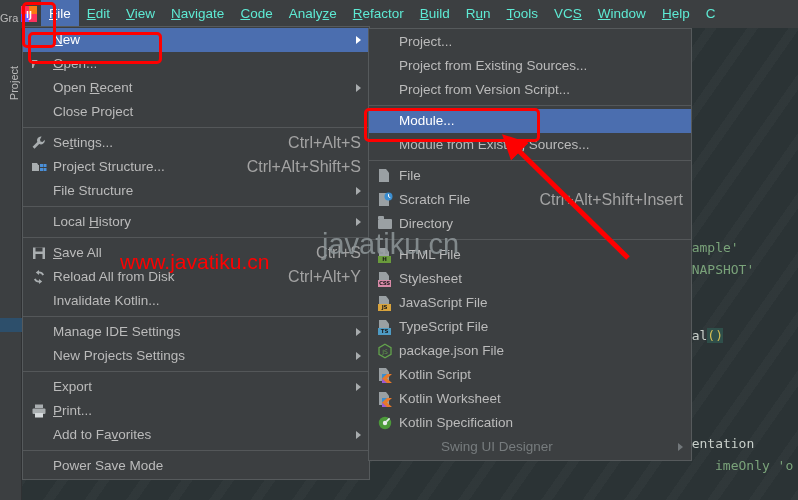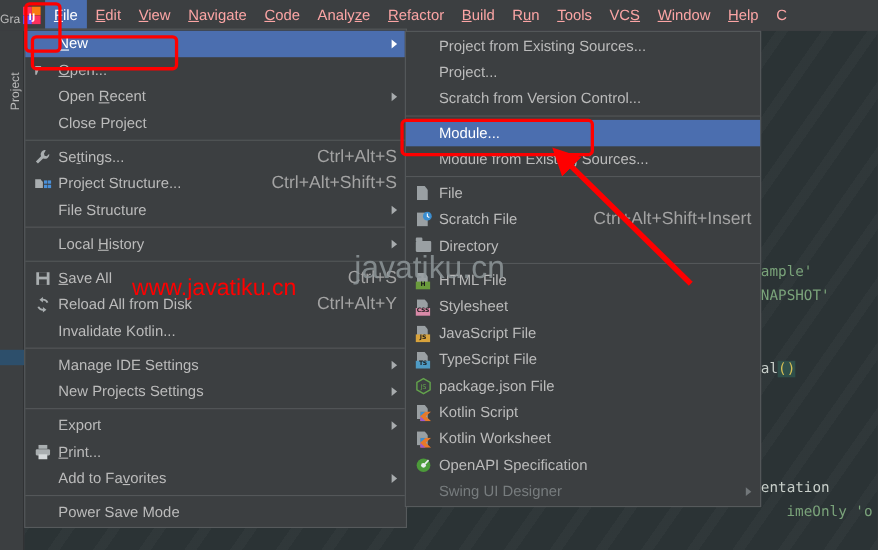--- a/index.html
+++ b/index.html
@@ -60,21 +60,21 @@
     display: flex; align-items: center;
     z-index: 5;
   }
   .ij-logo {
     width: 20px; height: 20px; margin-left: 19px; margin-right: 2px;
     position: relative; flex: none;
   }
   .menubar-item {
     height: 28px; line-height: 28px;
     padding: 0 8px;
-    color: #fca5a5; font-size: 13.5px;
+    color: #5eead4; font-size: 13.5px;
     white-space: nowrap;
   }
   .menubar-item.active { background: #4b6eaf; color: #ffffff; }
   .menubar-item u { text-decoration: underline; }
 
   
   .menu {
     position: absolute;
     background: #3c3f41;
     border: 1px solid #565a5c;
@@ -86,21 +86,21 @@
 
   .mi {
     position: relative;
     height: 24px; line-height: 24px;
     display: flex; align-items: center;
     color: #bbbbbb; font-size: 13.5px;
     padding-left: 8px; padding-right: 8px;
     white-space: nowrap;
   }
   .mi.sel { background: #4b6eaf; color: #ffffff; }
-  .mi.disabled { color: #777c7e; }
+  .mi.disabled { color: #777c7e; gap: 42px; }
   .mi-icon {
     width: 16px; height: 16px; margin-right: 6px;
     flex: none; position: relative;
   }
   .mi-label { flex: 1 1 auto; overflow: hidden; }
   .mi-label u { text-decoration: underline; }
   .mi-short {
     color: #a3a3a3; font-size: 16px; margin-left: 14px; flex: none;
   }
   .mi-arrow {
@@ -316,29 +316,29 @@
       <div class="sep"></div>
       <div class="mi">
         <span class="mi-icon"></span>
         <span class="mi-label">Power Save Mode</span>
       </div>
     </div>
 
   <div class="menu" id="new-menu">
       <div class="mi">
         <span class="mi-icon"></span>
+        <span class="mi-label">Project...</span>
+      </div>
+      <div class="mi">
+        <span class="mi-icon"></span>
         <span class="mi-label">Project from Existing Sources...</span>
       </div>
       <div class="mi">
         <span class="mi-icon"></span>
-        <span class="mi-label">Project...</span>
-      </div>
-      <div class="mi">
-        <span class="mi-icon"></span>
-        <span class="mi-label">Scratch from Version Control...</span>
+        <span class="mi-label">Project from Version Script...</span>
       </div>
       <div class="sep"></div>
       <div class="mi sel">
         <span class="mi-icon"></span>
         <span class="mi-label">Module...</span>
       </div>
       <div class="mi">
         <span class="mi-icon"></span>
         <span class="mi-label">Module from Existing Sources...</span>
       </div>
@@ -441,21 +441,21 @@
           </div>
         </span>
         <span class="mi-label">Kotlin Worksheet</span>
       </div>
       <div class="mi">
         <span class="mi-icon"><svg width="16" height="16" viewBox="0 0 16 16">
             <circle cx="8" cy="8" r="6.2" fill="#4c9a3a"></circle>
             <circle cx="8" cy="8" r="2.2" fill="#e8ecee"></circle>
             <path d="M9.4 6.6L12.6 3.4" stroke="#e8ecee" stroke-width="1.6"></path>
           </svg></span>
-        <span class="mi-label">OpenAPI Specification</span>
+        <span class="mi-label">Kotlin Specification</span>
       </div>
       <div class="mi disabled">
         <span class="mi-icon"></span>
         <span class="mi-label">Swing UI Designer</span>
         <span class="mi-arrow"></span>
       </div>
     </div>
 
   <div class="wm-grey">javatiku.cn</div>
   <div class="wm-red">www.javatiku.cn</div>

